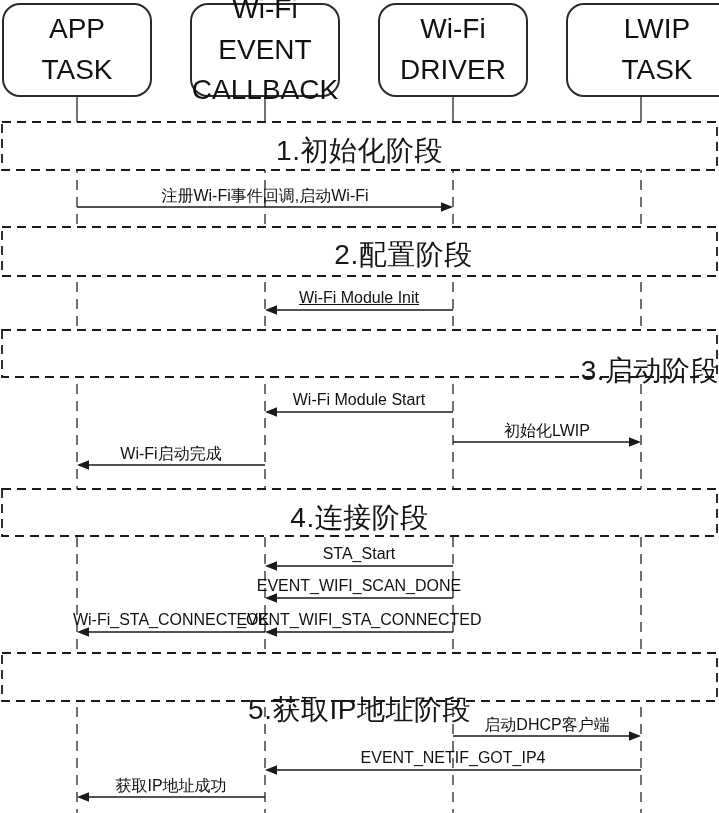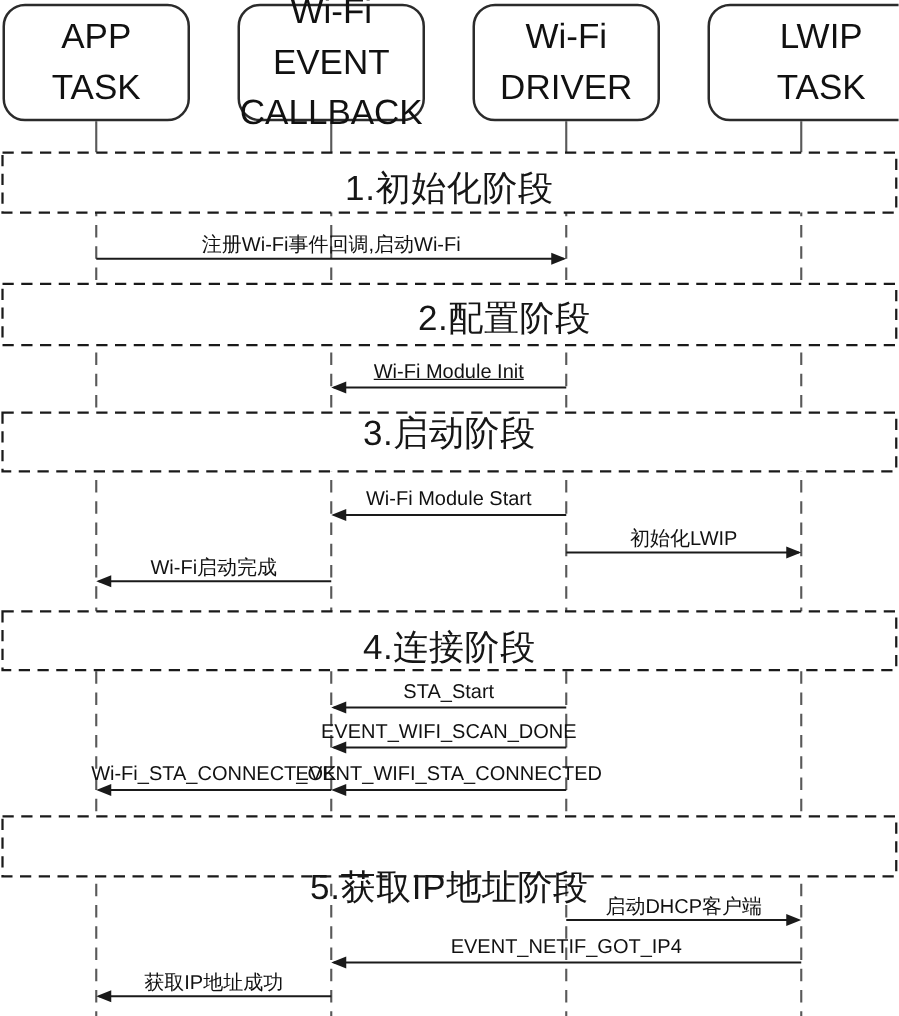--- a/index.html
+++ b/index.html
@@ -62,21 +62,21 @@
       <line x1="453" y1="736" x2="639" y2="736" stroke="#1a1a1a" stroke-width="1.6"></line>
       <polygon points="641,736 629,731.2 629,740.8" fill="#1a1a1a"></polygon>
       <line x1="641" y1="770" x2="267" y2="770" stroke="#1a1a1a" stroke-width="1.6"></line>
       <polygon points="265,770 277,765.2 277,774.8" fill="#1a1a1a"></polygon>
       <line x1="265" y1="797" x2="79" y2="797" stroke="#1a1a1a" stroke-width="1.6"></line>
       <polygon points="77,797 89,792.2 89,801.8" fill="#1a1a1a"></polygon>
     </svg>
   <div>
       <div class="phase-title" style="top: 132px;">1.初始化阶段</div>
       <div class="phase-title" style="top: 236px; padding-left: 44px;">2.配置阶段</div>
-      <div class="phase-title" style="top: 328px;">3.启动阶段</div>
+      <div class="phase-title" style="top: 352px; text-align: right;">3.启动阶段</div>
       <div class="phase-title" style="top: 498.5px;">4.连接阶段</div>
       <div class="phase-title" style="top: 663px; margin-top: 28px;">5.获取IP地址阶段</div>
       <div class="msg-label" style="left: 265px; top: 186px;">注册Wi-Fi事件回调,启动Wi-Fi</div>
       <div class="msg-label" style="left: 359px; top: 289px; text-decoration: underline;">Wi-Fi Module Init</div>
       <div class="msg-label" style="left: 359px; top: 391px;">Wi-Fi Module Start</div>
       <div class="msg-label" style="left: 547px; top: 421px;">初始化LWIP</div>
       <div class="msg-label" style="left: 171px; top: 444px;">Wi-Fi启动完成</div>
       <div class="msg-label" style="left: 359px; top: 545px;">STA_Start</div>
       <div class="msg-label" style="left: 359px; top: 577px;">EVENT_WIFI_SCAN_DONE</div>
       <div class="msg-label" style="left: 171px; top: 611px;">Wi-Fi_STA_CONNECT_OK</div>

